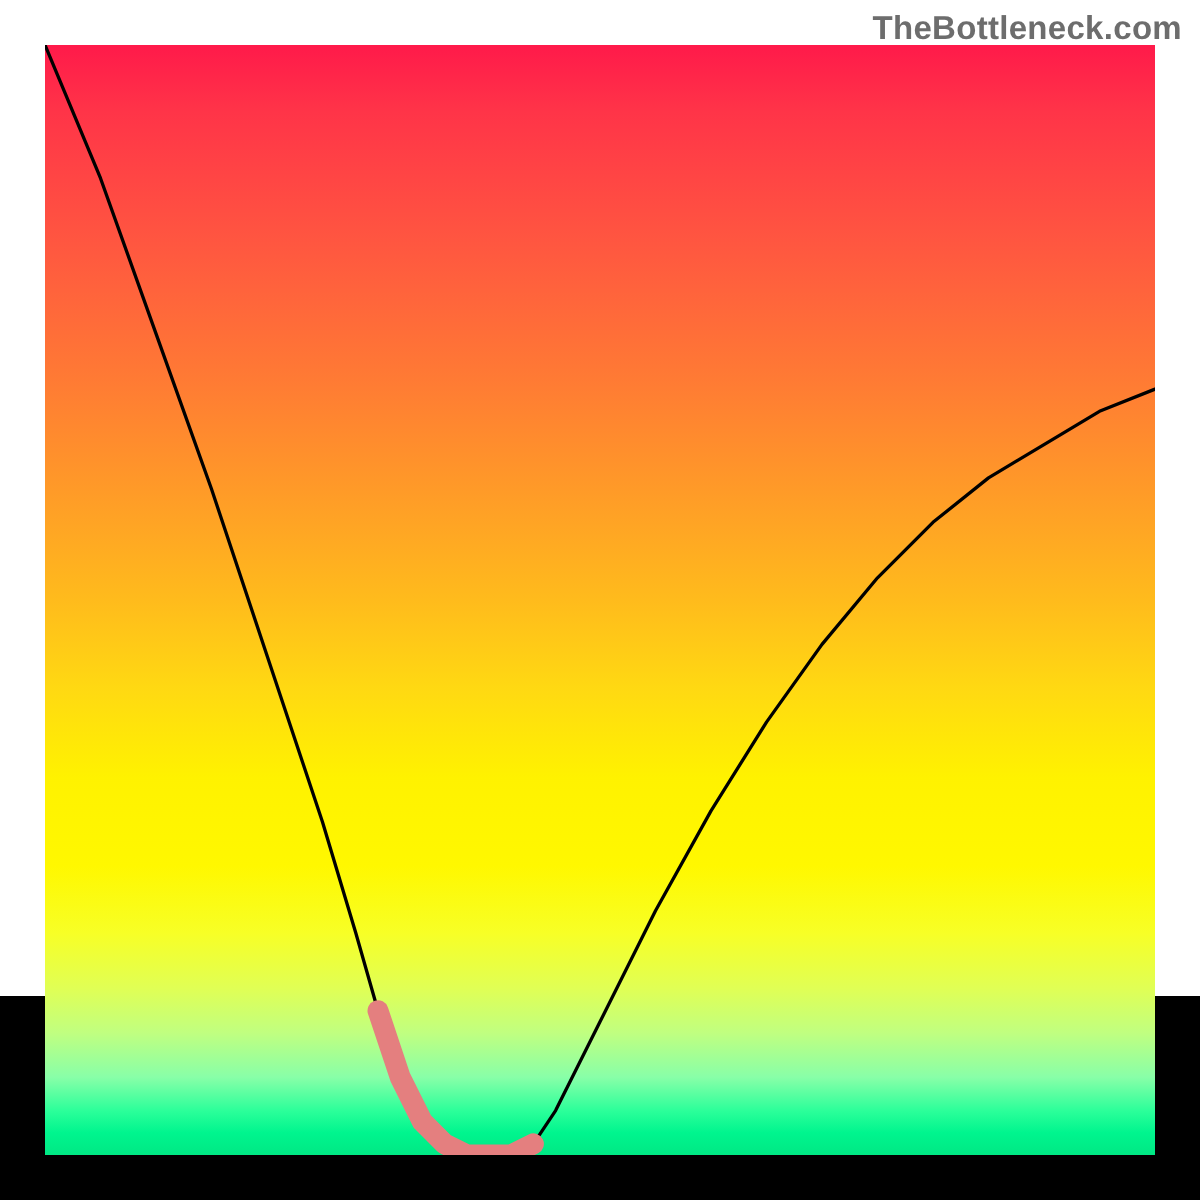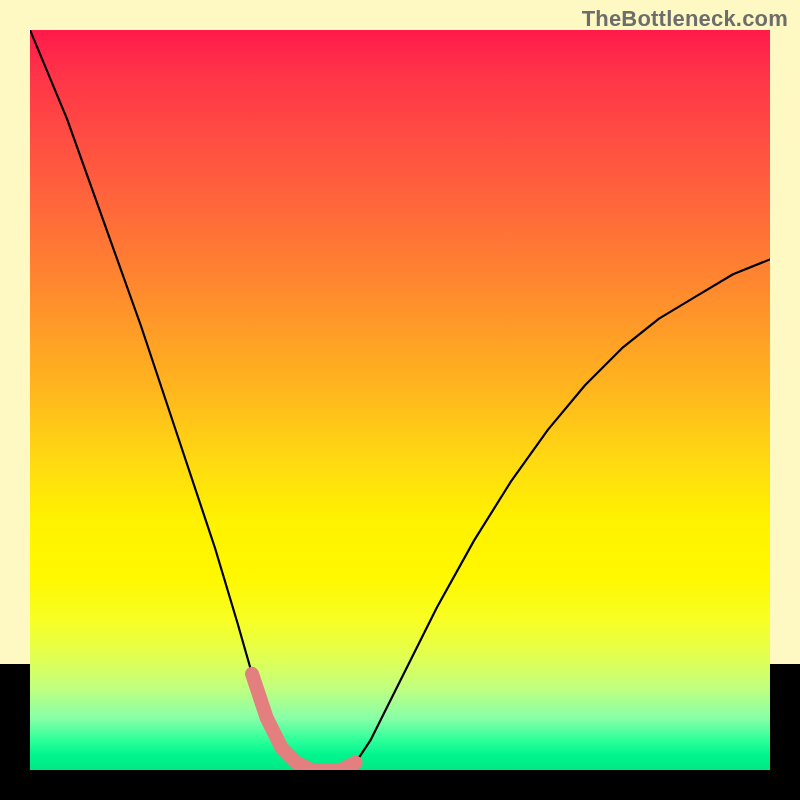--- a/index.html
+++ b/index.html
@@ -1,21 +1,21 @@
 <!DOCTYPE html>
 <html><head>
 <meta charset="utf-8">
 <style>
   * { margin: 0; padding: 0; box-sizing: border-box; }
   html, body { width: 800px; height: 800px; overflow: hidden; background: #000; }
   .frame {
     position: relative;
     width: 800px;
     height: 664px;
-    background: #fef9c3;
+    background: #ffffff;
   }
   .plot-area {
     position: absolute;
     left: 30px;
     top: 30px;
     width: 740px;
     height: 740px;
     overflow: hidden;
   }
   .gradient {

